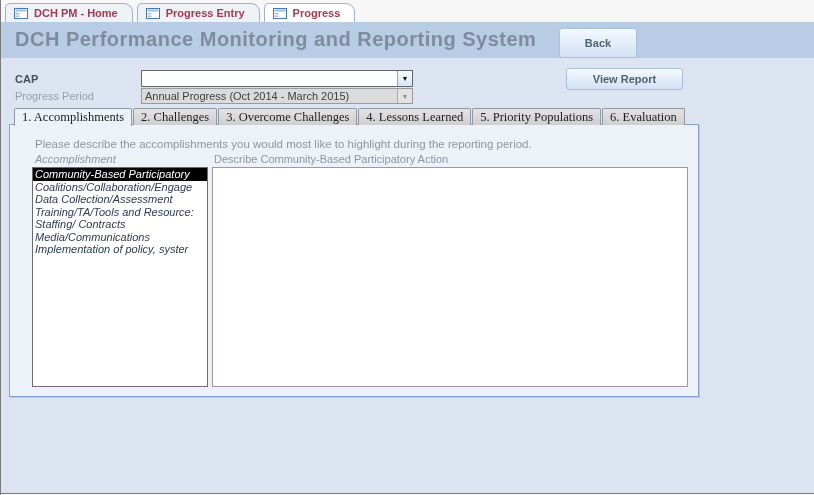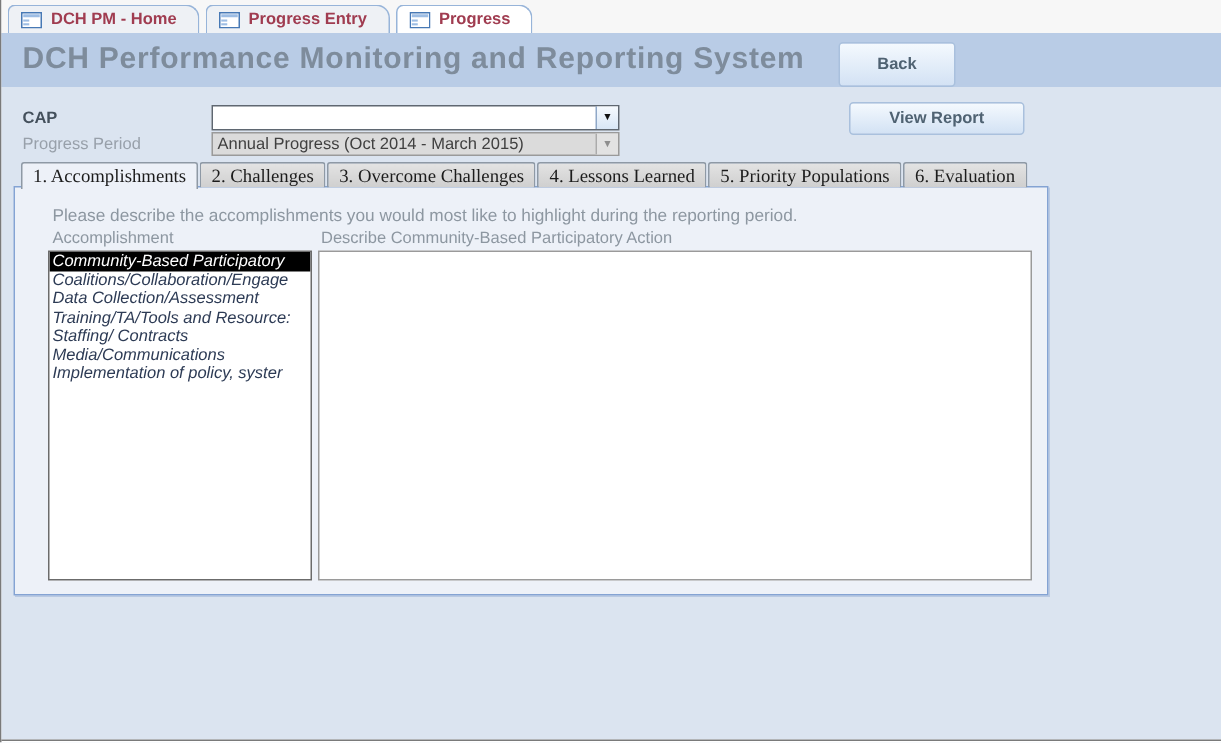--- a/index.html
+++ b/index.html
@@ -149,21 +149,21 @@
     <div class="tab active">1. Accomplishments</div>
     <div class="tab">2. Challenges</div>
     <div class="tab">3. Overcome Challenges</div>
     <div class="tab">4. Lessons Learned</div>
     <div class="tab">5. Priority Populations</div>
     <div class="tab">6. Evaluation</div>
   </div>
 
   <div class="panel">
     <div class="instruction">Please describe the accomplishments you would most like to highlight during the reporting period.</div>
-    <span class="lbl-list lbl" style="position:absolute;">Accomplishment</span>
+    <span class="lbl-list lbl" style="position:absolute;font-style:italic;">Accomplishment</span>
     <span class="lbl-desc lbl" style="position:absolute;">Describe Community-Based Participatory Action</span>
 
     <div class="listbox">
       <div class="li selected">Community-Based Participatory</div>
       <div class="li">Coalitions/Collaboration/Engage</div>
       <div class="li">Data Collection/Assessment</div>
       <div class="li">Training/TA/Tools and Resource:</div>
       <div class="li">Staffing/ Contracts</div>
       <div class="li">Media/Communications</div>
       <div class="li">Implementation of policy, syster</div>

